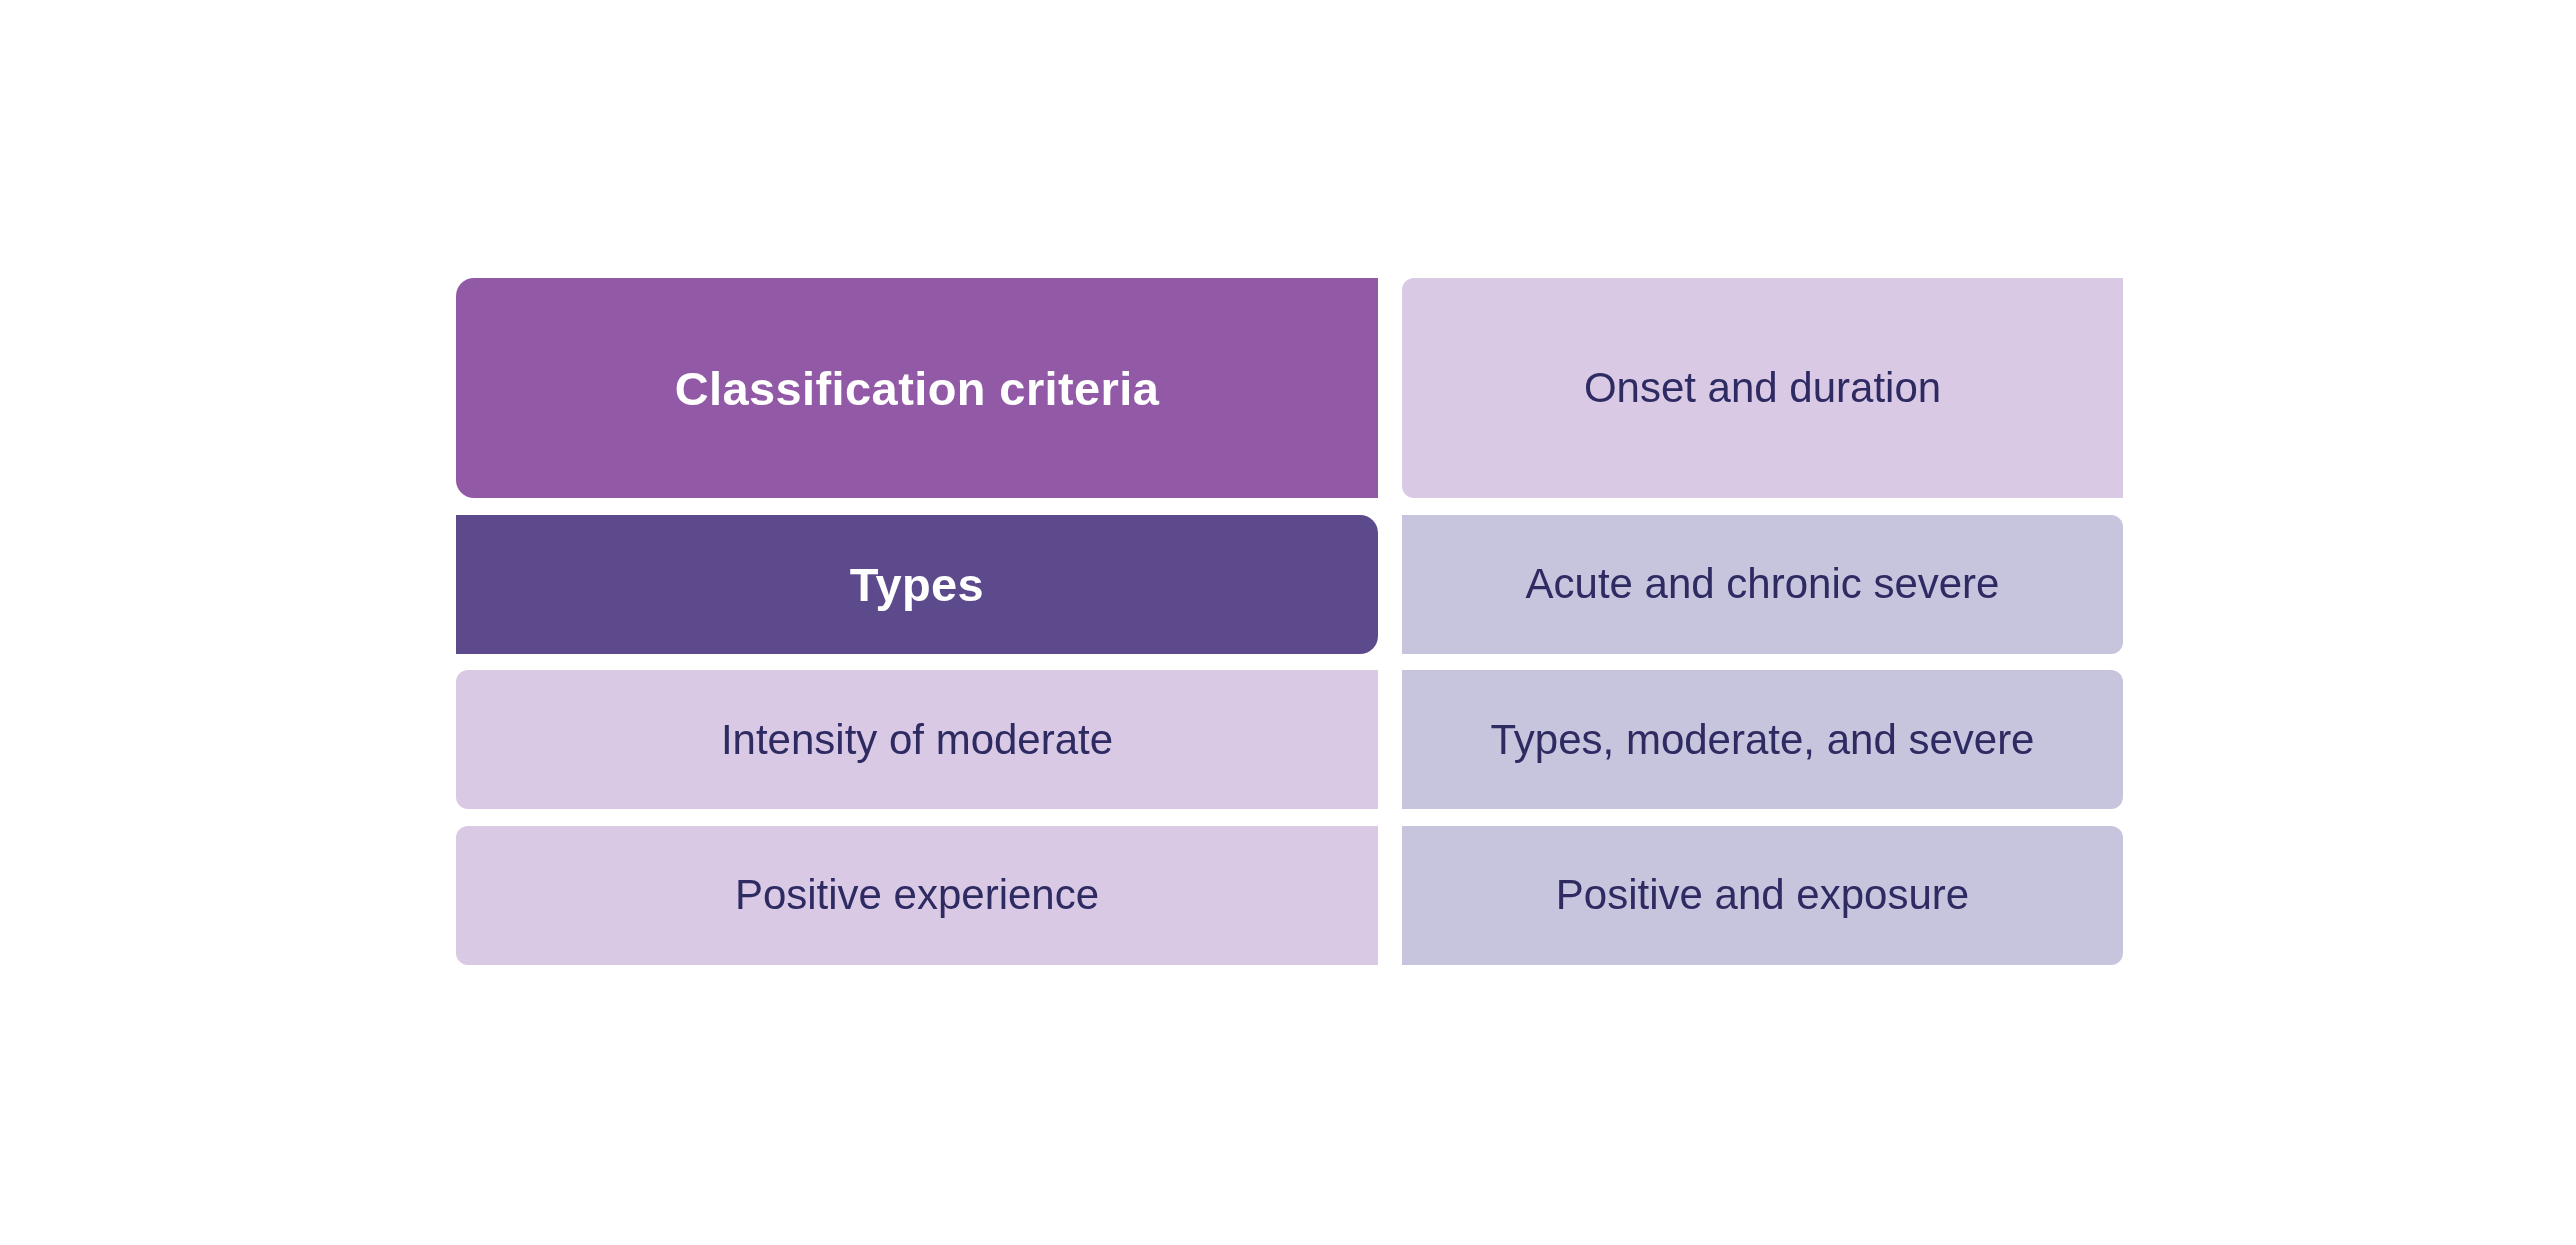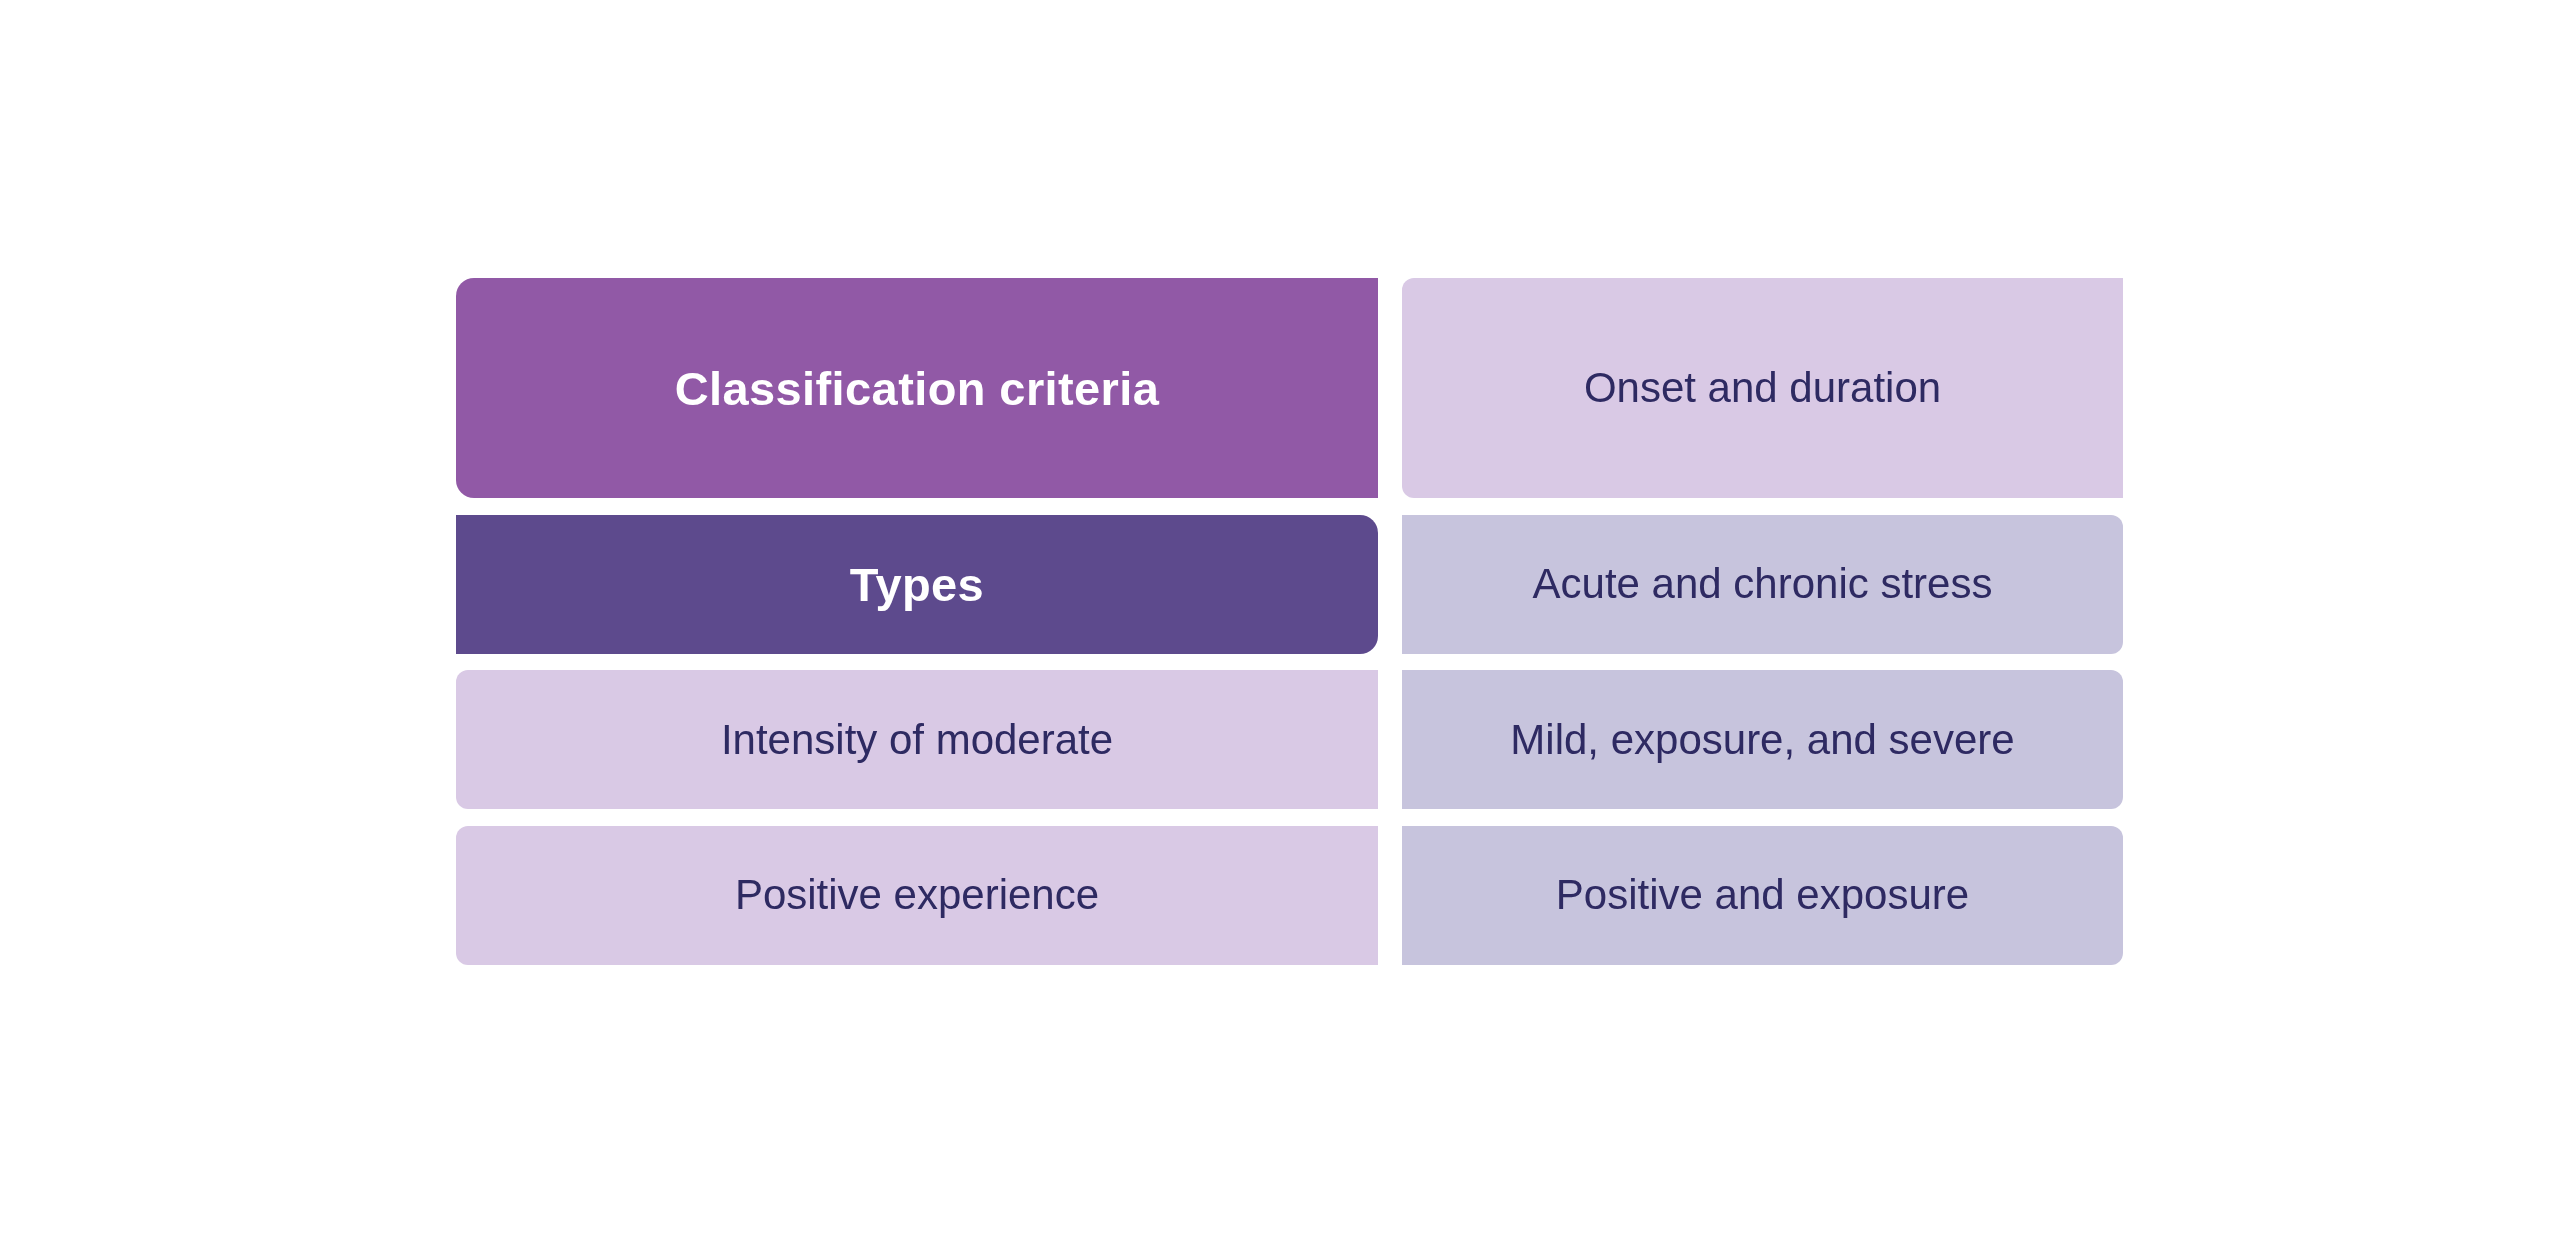--- a/index.html
+++ b/index.html
@@ -75,29 +75,29 @@
 
   <div class="cell body-cell cell-left">
     <span>Onset and duration</span>
   </div>
 
   <div class="cell hdr hdr-right">
     <span>Types</span>
   </div>
 
   <div class="cell body-cell cell-right">
-    <span>Acute and chronic stress</span>
+    <span>Acute and chronic severe</span>
   </div>
 
   <div class="cell body-cell cell-left">
     <span>Intensity of moderate</span>
   </div>
 
   <div class="cell body-cell cell-right">
-    <span>Mild, exposure, and severe</span>
+    <span>Types, moderate, and severe</span>
   </div>
 
   <div class="cell body-cell cell-left">
     <span>Positive experience</span>
   </div>
 
   <div class="cell body-cell cell-right">
     <span>Positive and exposure</span>
   </div>
 

